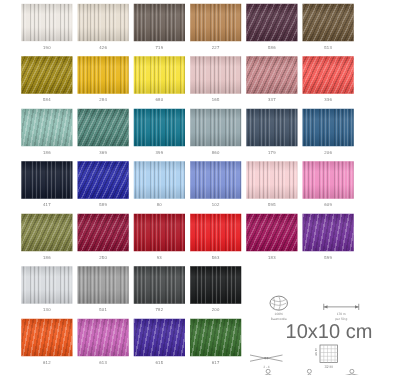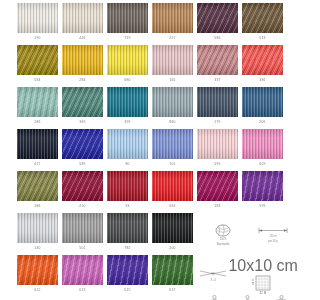--- a/index.html
+++ b/index.html
@@ -118,21 +118,21 @@
     position: absolute;
     left: 198px;
     top: 213px;
     width: 100px;
     height: 84px;
     color: #6a6a6a;
   }
   .info-row {
     display: flex;
     justify-content: space-around;
-    align-items: center;
+    align-items: flex-end;
   }
   .info-row.top { height: 44px; }
   .sym {
     display: flex;
     flex-direction: column;
     align-items: center;
     width: 30px;
   }
   .sym .cap {
     font-size: 2.6px;

